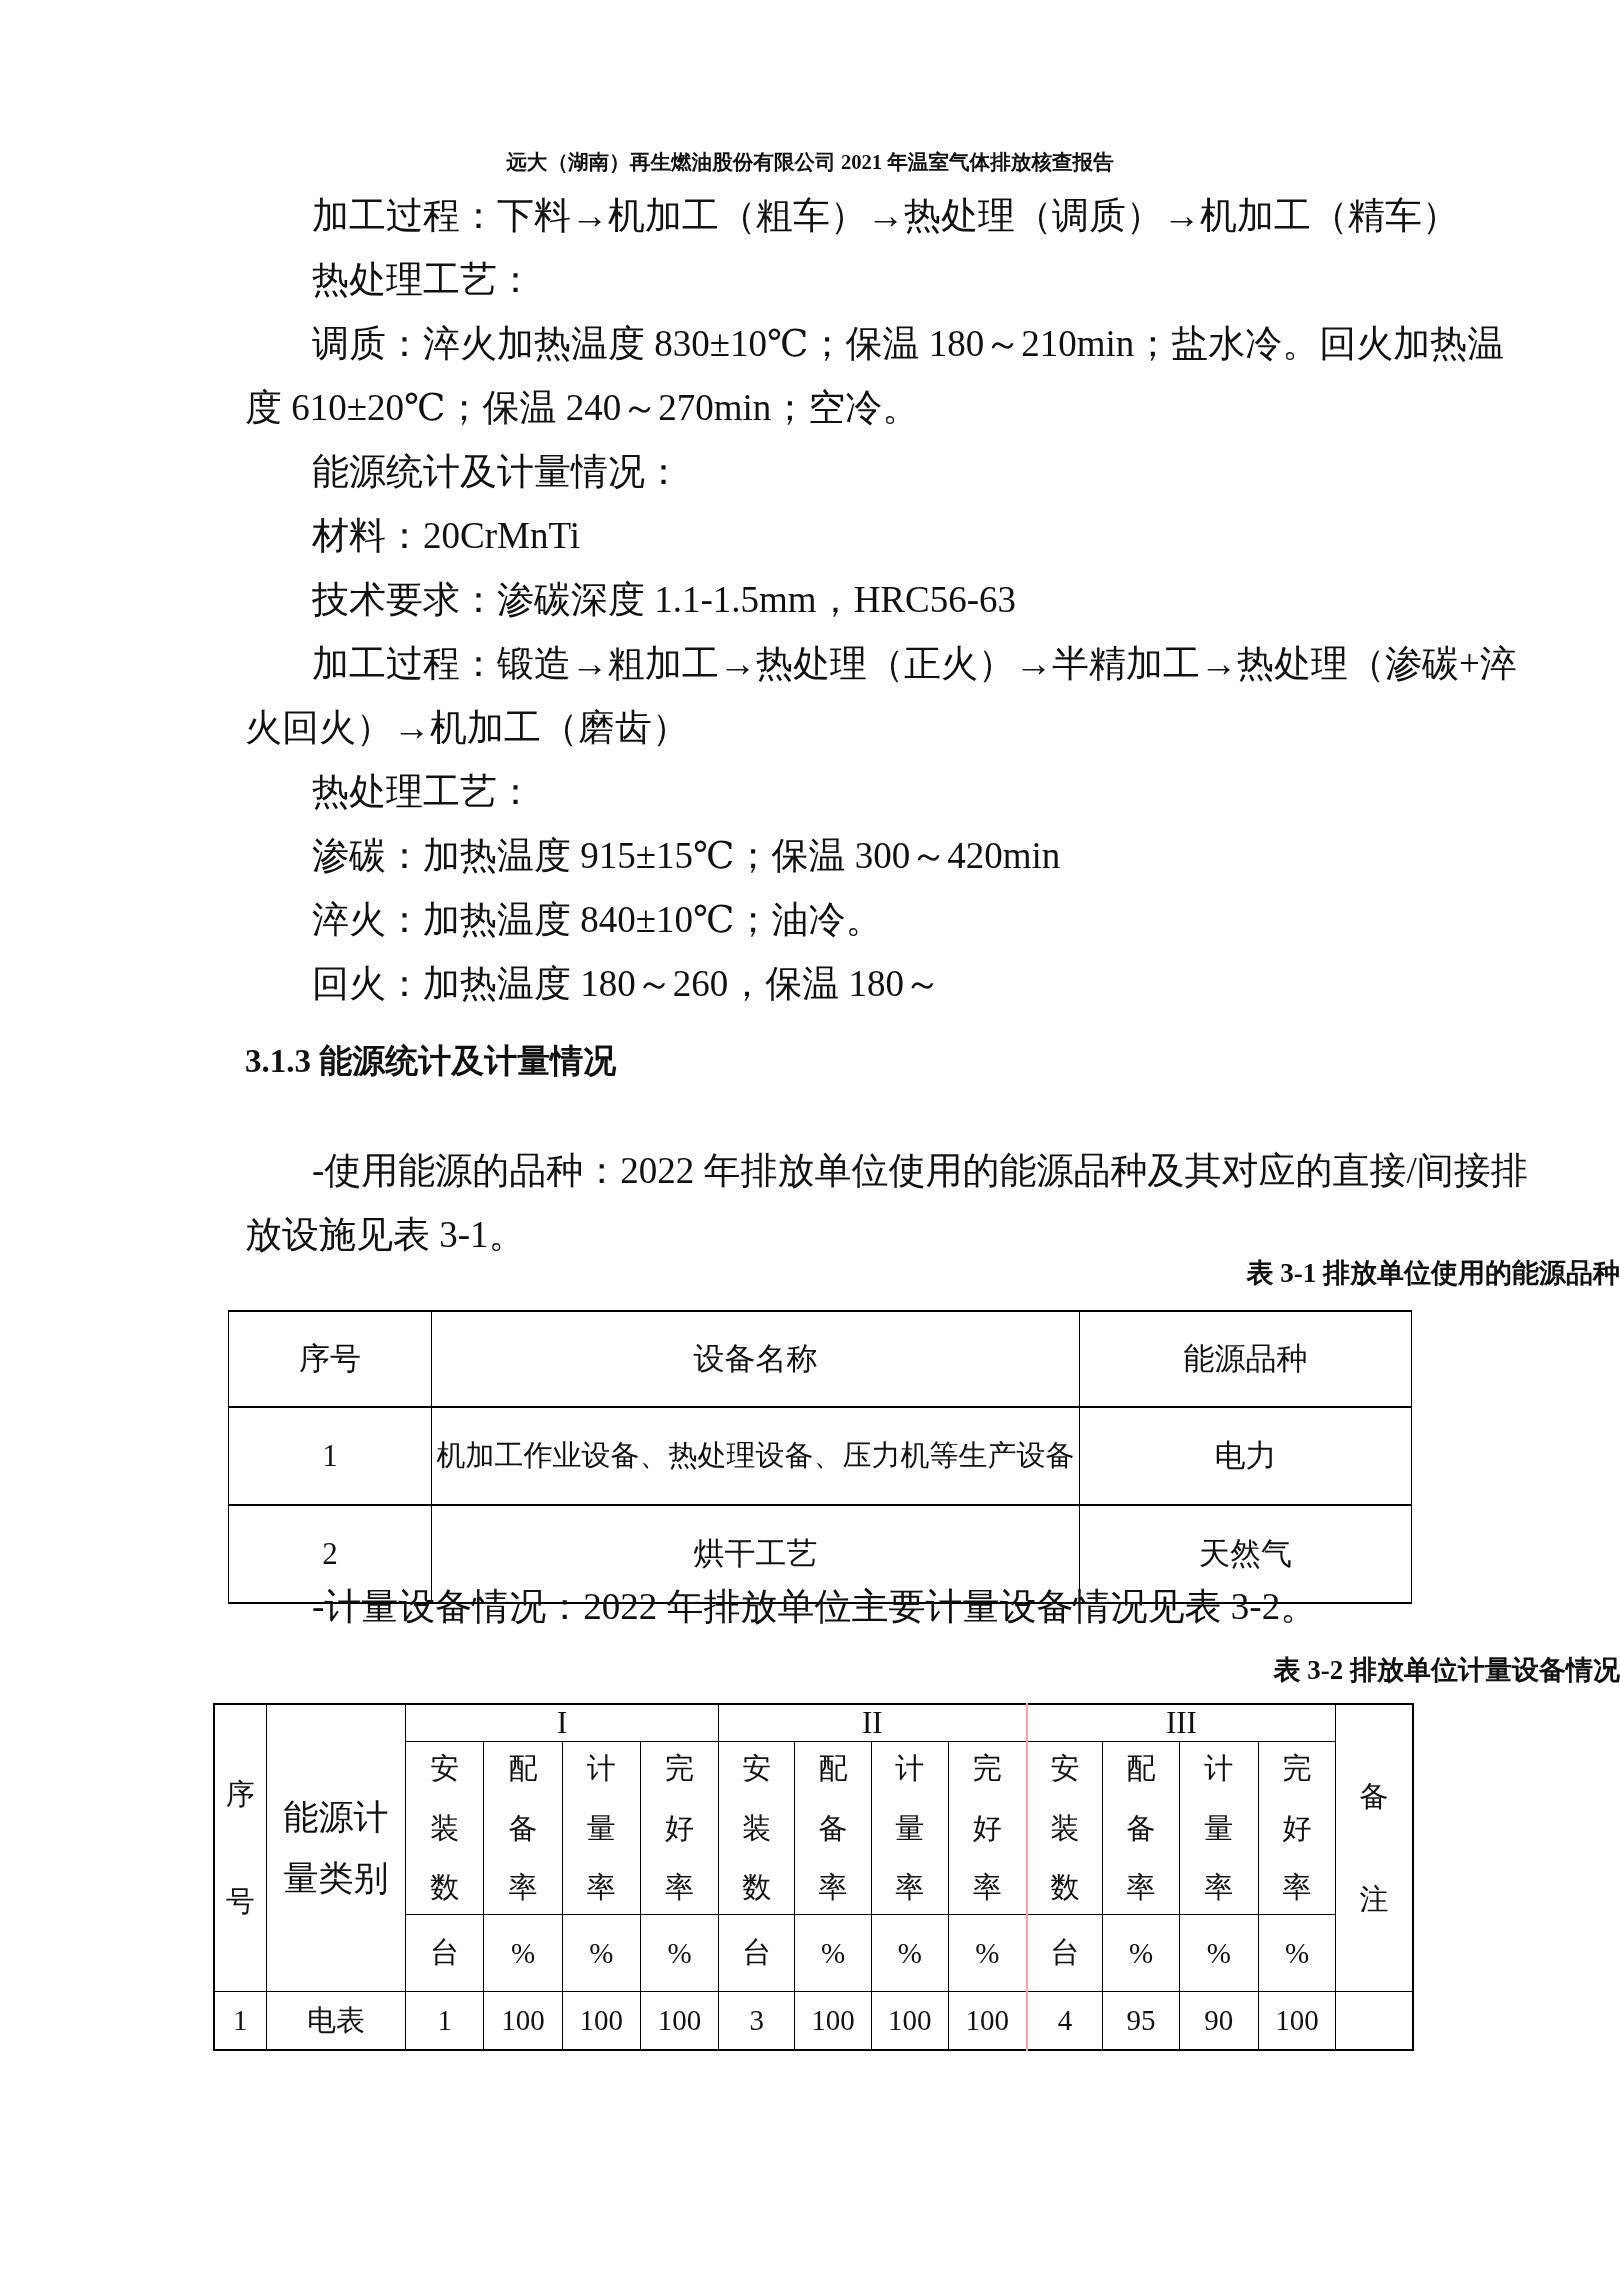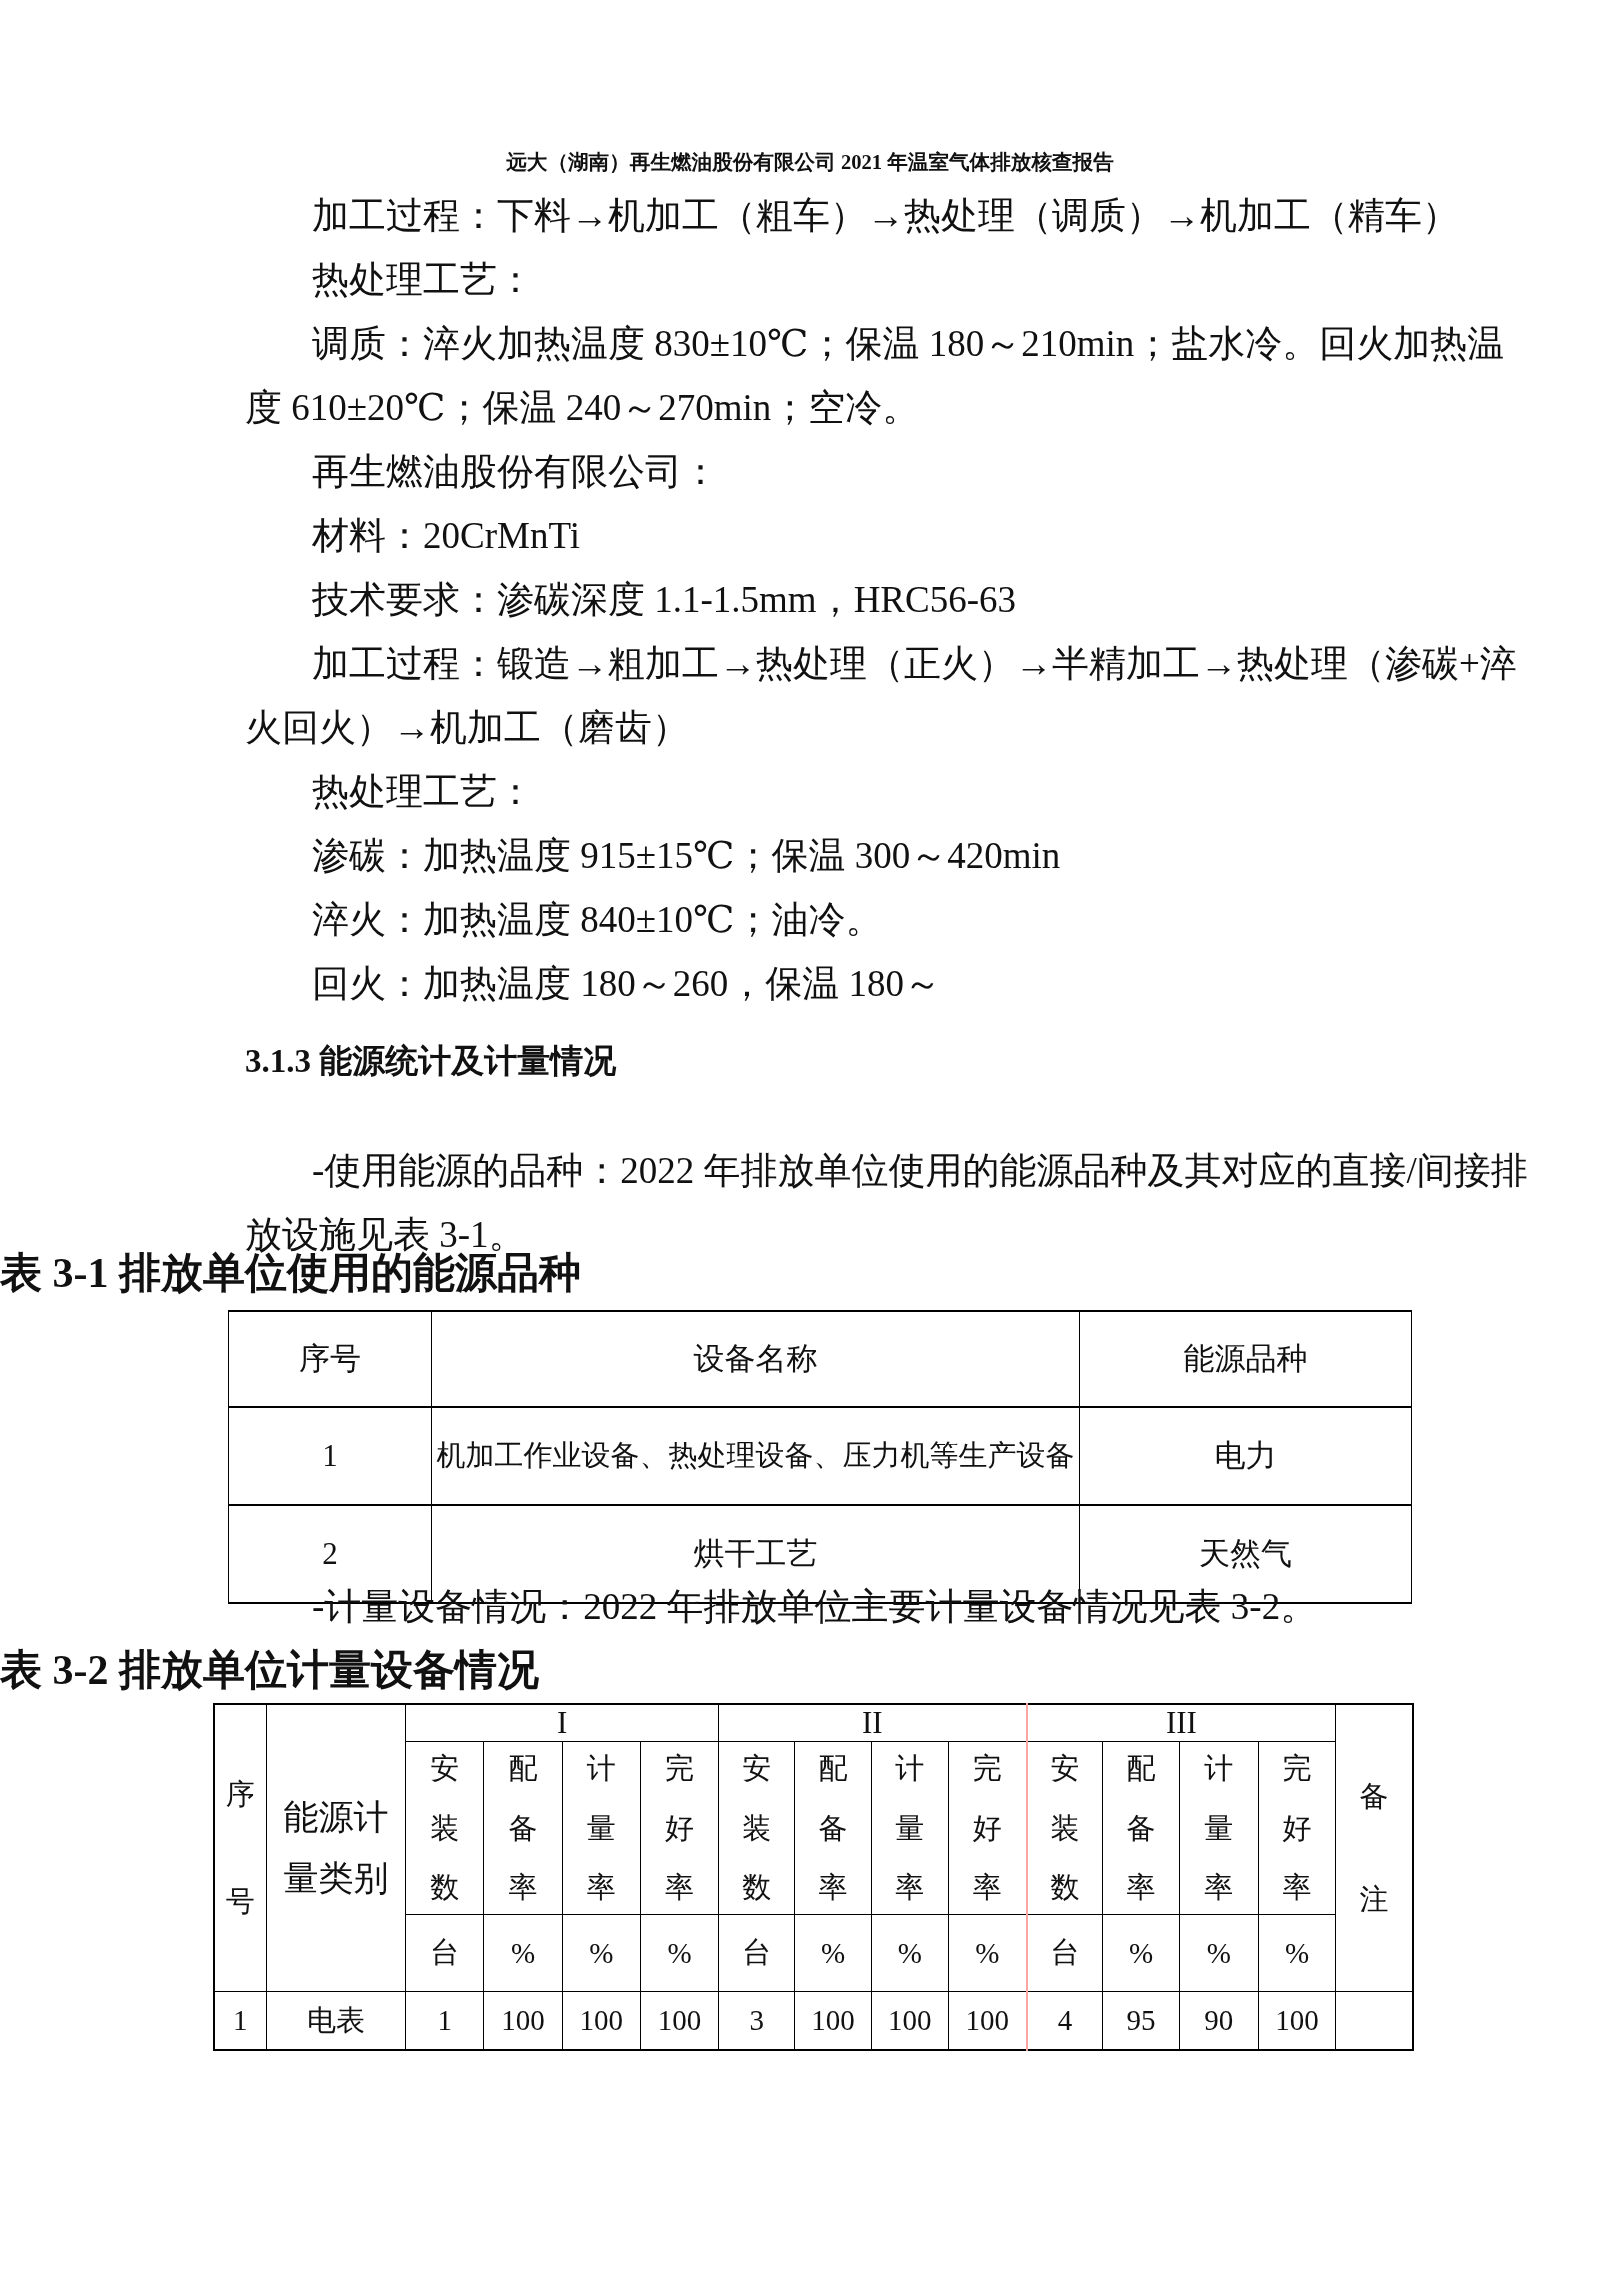--- a/index.html
+++ b/index.html
@@ -40,22 +40,22 @@
   .bb2 { top: 1139px; }
   .para3 {
     position: absolute;
     top: 1575px; left: 245px; right: 225px;
     height: 64px; line-height: 64px;
     font-size: 33px; white-space: nowrap;
   }
   .table-title {
     position: absolute;
     left: 0; right: 0;
-    text-align: left;
-    font-size: 42px; font-weight: bold;
+    text-align: right;
+    font-size: 27px; font-weight: bold;
     height: 61px; line-height: 61px;
     white-space: nowrap;
   }
   .t1-title { top: 1243px; }
   .t2-title { top: 1640px; }
 
   
   table { border-collapse: collapse; table-layout: fixed; }
   .t1 {
     position: absolute;
@@ -113,21 +113,21 @@
 
 <div class="page">
 
   <div class="doc-header">远大（湖南）再生燃油股份有限公司 2021 年温室气体排放核查报告</div>
 
   <div class="body-block bb1">
     <div class="line indent">加工过程：下料→机加工（粗车）→热处理（调质）→机加工（精车）</div>
     <div class="line indent">热处理工艺：</div>
     <div class="line indent">调质：淬火加热温度 830±10℃；保温 180～210min；盐水冷。回火加热温</div>
     <div class="line">度 610±20℃；保温 240～270min；空冷。</div>
-    <div class="line indent">再生燃油股份有限公司：</div>
+    <div class="line indent">能源统计及计量情况：</div>
     <div class="line indent">材料：20CrMnTi</div>
     <div class="line indent">技术要求：渗碳深度 1.1-1.5mm，HRC56-63</div>
     <div class="line indent">加工过程：锻造→粗加工→热处理（正火）→半精加工→热处理（渗碳+淬</div>
     <div class="line">火回火）→机加工（磨齿）</div>
     <div class="line indent">热处理工艺：</div>
     <div class="line indent">渗碳：加热温度 915±15℃；保温 300～420min</div>
     <div class="line indent">淬火：加热温度 840±10℃；油冷。</div>
     <div class="line indent">回火：加热温度 180～260，保温 180～</div>
   </div>
 

